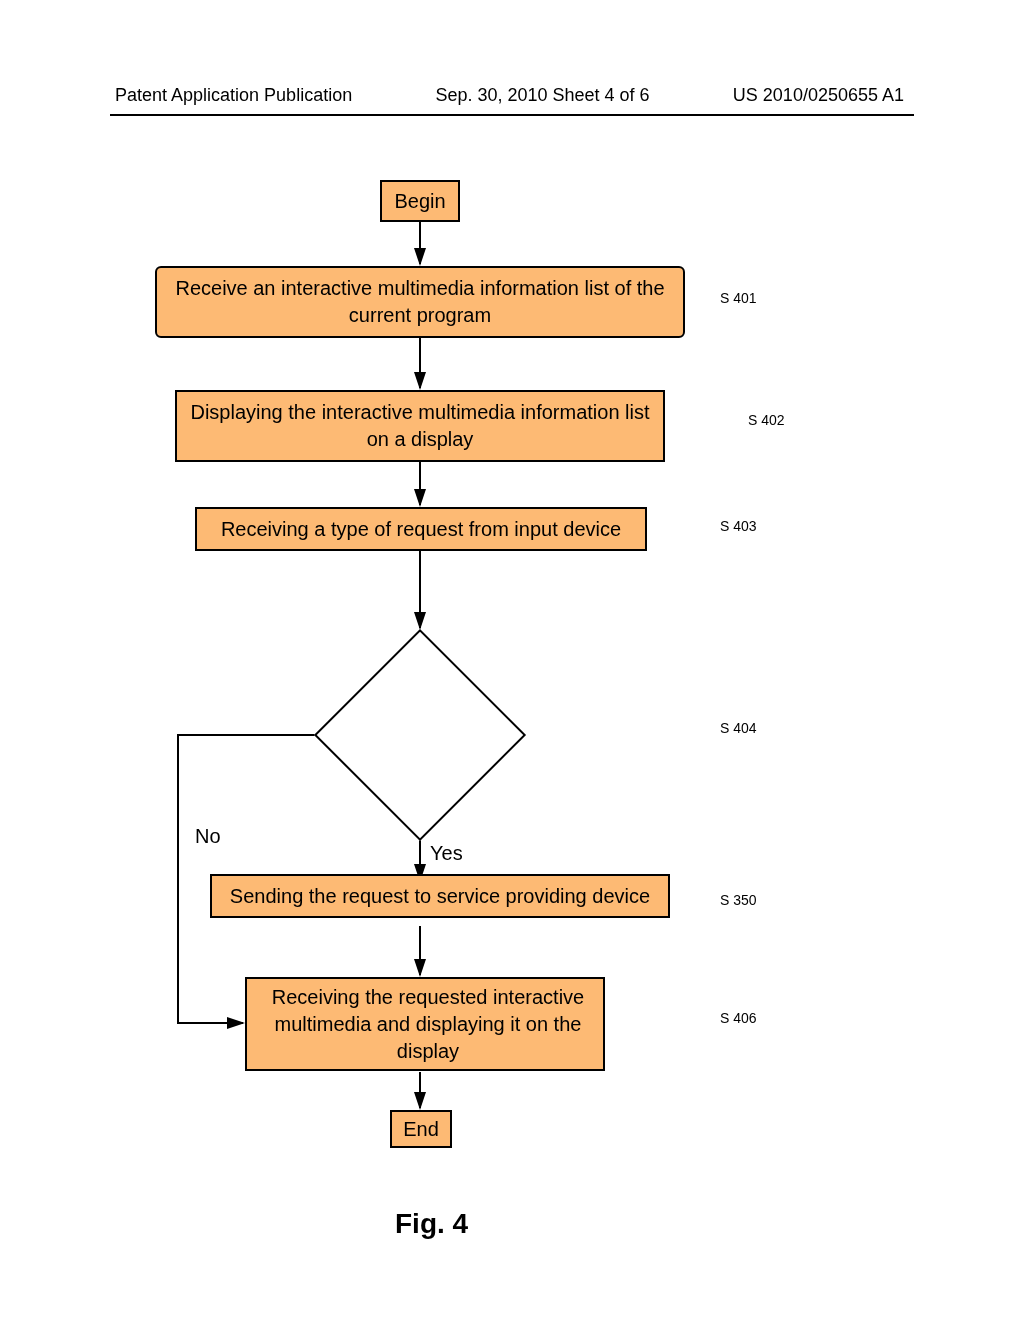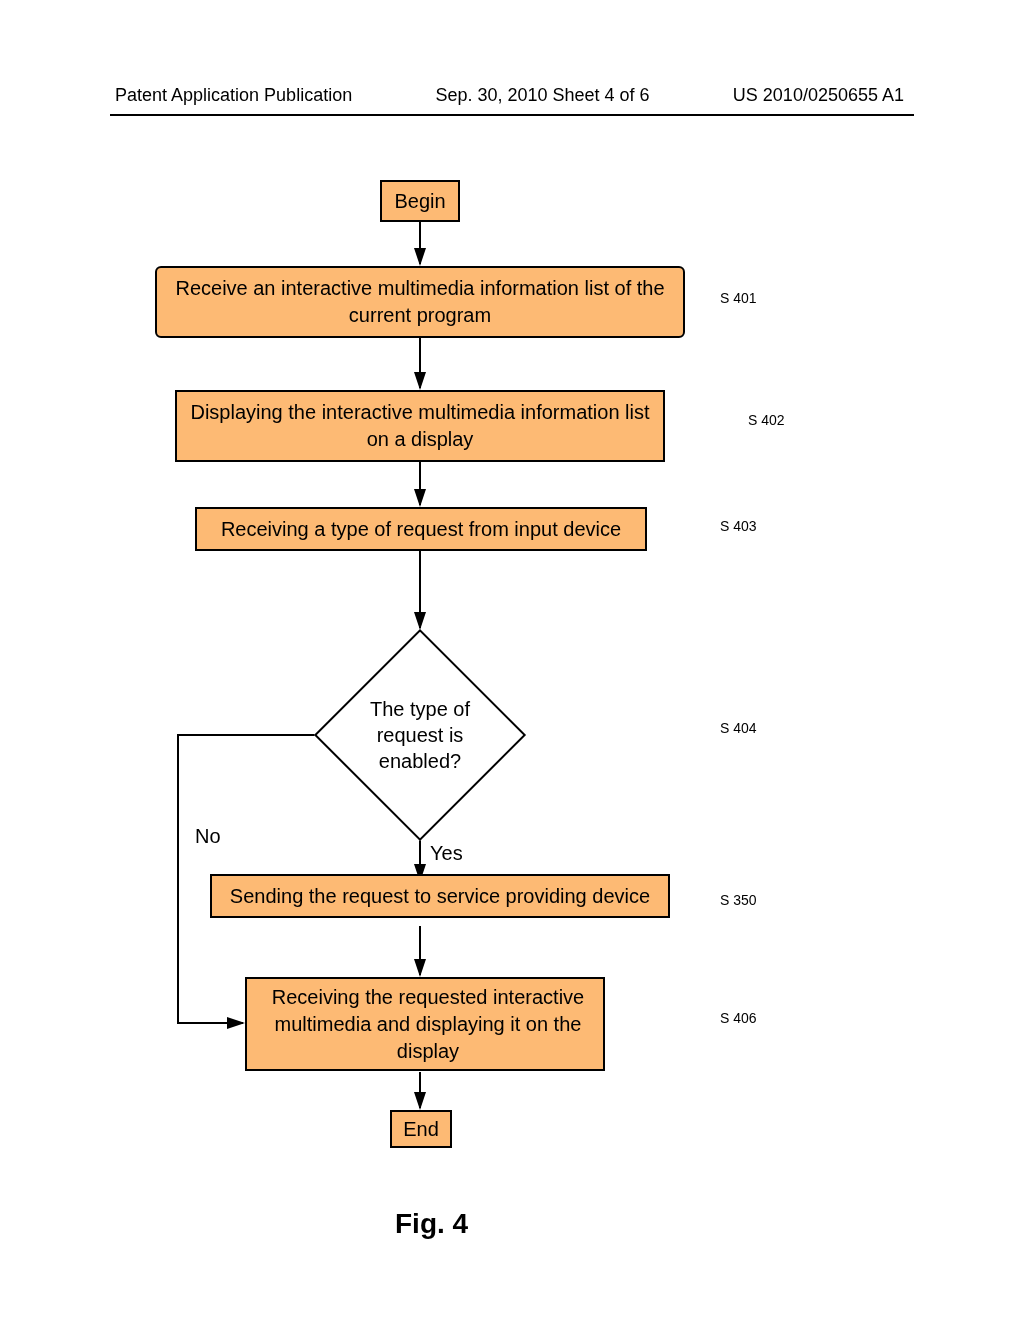--- a/index.html
+++ b/index.html
@@ -132,21 +132,20 @@
   </div>
   <div class="label" style="left:732px; top:412px;margin-left:16px;">S 402</div>
 
   <div class="box" style="left:195px; top:507px; width:452px; height:44px;">
     <span>Receiving a type of request from input device</span>
   </div>
   <div class="label" style="left:720px; top:518px;">S 403</div>
 
   <div class="diamond-wrap" style="left:315px; top:630px; width:210px; height:210px;">
     <div class="diamond" style="position:absolute; left:30px; top:30px;"></div>
-    <div class="diamond-text">The type of request is enabled?</div>
   </div>
   <div class="label" style="left:720px; top:720px;">S 404</div>
   <div class="small-label" style="left:430px; top:842px;">Yes</div>
   <div class="small-label" style="left:195px; top:825px;">No</div>
 
   <div class="box" style="left:210px; top:874px; width:460px; height:44px;">
     <span>Sending the request to service providing device</span>
   </div>
   <div class="label" style="left:720px; top:892px;">S 350</div>
 

